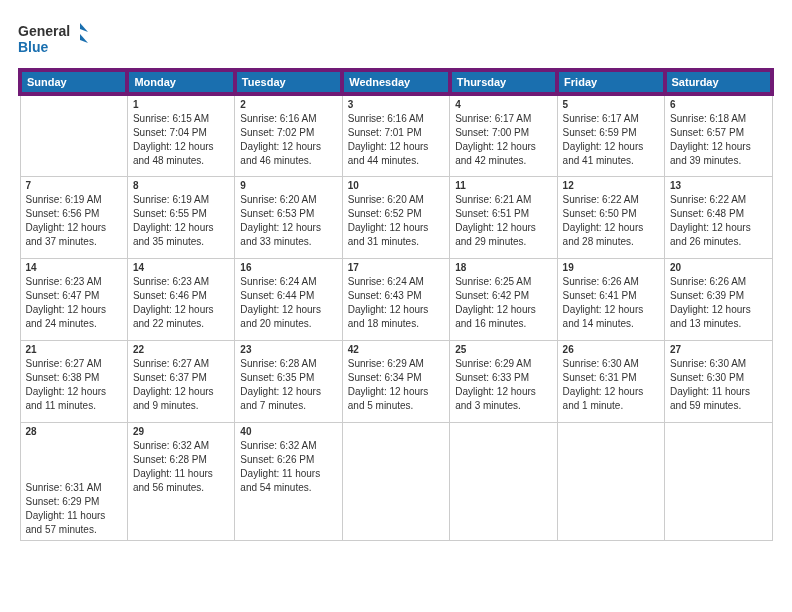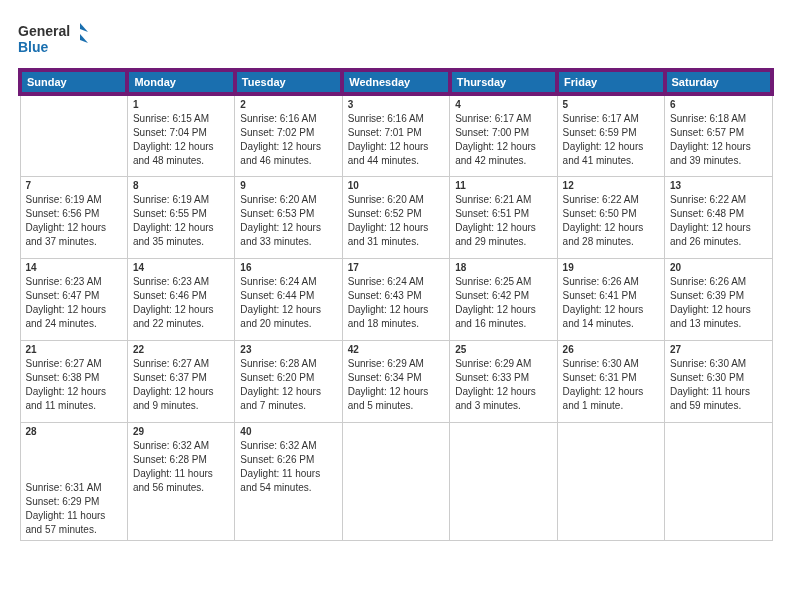--- a/index.html
+++ b/index.html
@@ -268,21 +268,21 @@
           <td>
             <span class="date-num">22</span>
             <div class="cell-info" style="white-space: pre-line;">Sunrise: 6:27 AM
 Sunset: 6:37 PM
 Daylight: 12 hours
 and 9 minutes.</div>
           </td>
           <td>
             <span class="date-num">23</span>
             <div class="cell-info" style="white-space: pre-line;">Sunrise: 6:28 AM
-Sunset: 6:20 PM
+Sunset: 6:35 PM
 Daylight: 12 hours
 and 7 minutes.</div>
           </td>
           <td>
             <span class="date-num">42</span>
             <div class="cell-info" style="white-space: pre-line;">Sunrise: 6:29 AM
 Sunset: 6:34 PM
 Daylight: 12 hours
 and 5 minutes.</div>
           </td>

